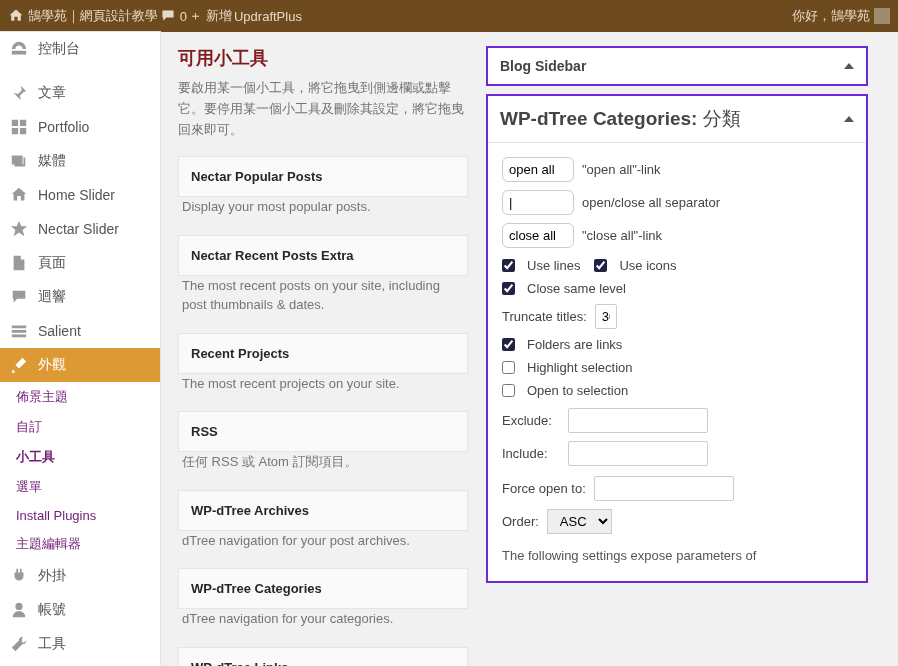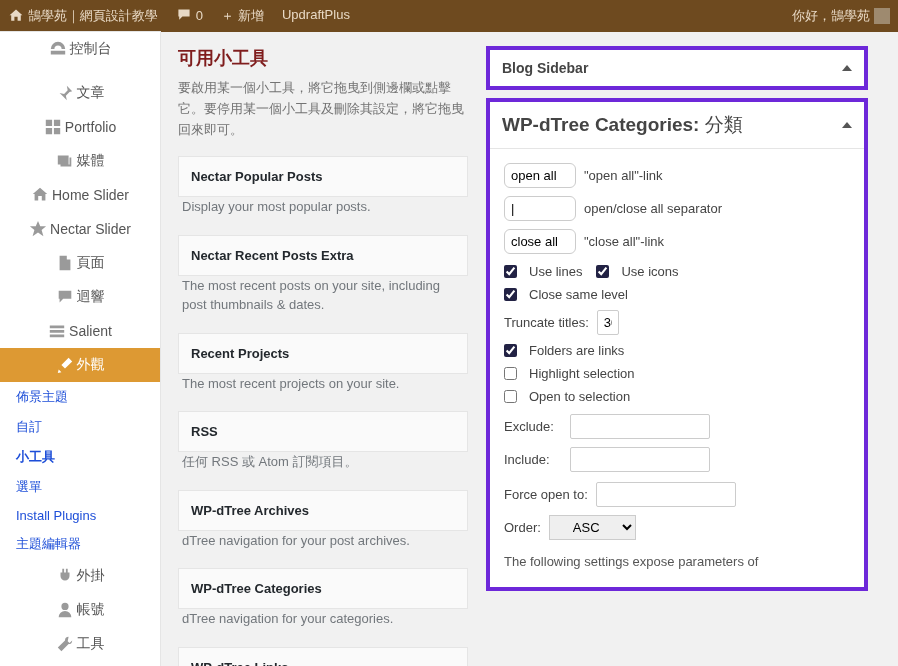--- a/index.html
+++ b/index.html
@@ -1,54 +1,54 @@
 <!DOCTYPE html>
 <html><head>
 <meta charset="utf-8">
 <style>
 * { box-sizing: border-box; margin: 0; padding: 0; }
 body { font-family: -apple-system, "Helvetica Neue", Arial, sans-serif; font-size: 13px; color: #444; background: #f1f1f1; width: 898px; height: 666px; overflow: hidden; }
 .adminbar { background: #6e4a1f; color: #fff; height: 32px; display: flex; align-items: center; padding: 0 8px; font-size: 13px; justify-content: space-between; }
-.adminbar-left, .adminbar-right { display: flex; align-items: flex-start; gap: 18px; }
+.adminbar-left, .adminbar-right { display: flex; align-items: center; gap: 2px; }
 .adminbar-item { display: flex; align-items: center; gap: 4px; cursor: pointer; color: #e8d9c5; }
 .ab-home { fill: #e8d9c5; width: 16px; height: 16px; }
 .sidebar { position: absolute; top: 32px; left: 0; width: 160px; background: #fff; height: 634px; overflow: hidden; box-shadow: 0 0 0 1px #e5e5e5; }
-.side-item { display: flex; align-items: center; gap: 3px; padding: 8px 10px; color: #555; cursor: pointer; font-size: 14px; justify-content: center; }
+.side-item { display: flex; align-items: center; gap: 10px; padding: 8px 10px; color: #555; cursor: pointer; font-size: 14px; }
 .side-item.active { background: #dd9933; color: #fff; position: relative; }
 .side-item.active::after { content: ""; position: absolute; right: -9px; top: 50%; margin-top: -9px; border: 9px solid transparent; border-left-color: #dd9933; }
-.side-sub { padding: 6px 12px 6px 16px; color: #1d4ed8; cursor: pointer; font-size: 13px; }
+.side-sub { padding: 6px 12px 6px 16px; color: #701a75; cursor: pointer; font-size: 13px; }
 .side-sub.current { font-weight: 600; }
 .side-icon { width: 18px; height: 18px; fill: #9a9a9a; flex-shrink: 0; }
 .side-item.active .side-icon { fill: #fff; }
 .content { position: absolute; top: 32px; left: 160px; right: 12px; padding: 14px 18px 0 18px; height: 634px; overflow: hidden; }
 .columns { display: flex; gap: 18px; align-items: flex-start; }
 .col-left { flex: 0 0 290px; }
 .col-right { flex: 1; }
 h2.section-title { font-size: 18px; font-weight: 600; margin-bottom: 8px; color: #7f1d1d; }
 .desc { color: #737373; line-height: 1.6; margin-bottom: 16px; font-size: 13px; }
 .widget-box { background: #fafafa; border: 1px solid #e5e5e5; margin-bottom: 0; }
 .widget-title { padding: 12px 12px; font-weight: 600; font-size: 13px; color: #23282d; }
 .widget-desc { padding: 0 0 18px 4px; color: #72777c; font-size: 13px; line-height: 1.5; }
 .widget-list .widget-box { margin-bottom: 0; }
 .widget-list .widget-desc { }
-.panel { background: #fff; border: 4px solid #6d28d9; }
+.panel { background: #fff; border: 2px solid #6d28d9; }
 .panel-head { padding: 10px 12px; display: flex; justify-content: space-between; align-items: center; font-size: 14px; font-weight: 600; }
 .panel-body { padding: 14px; border-top: 1px solid #e5e5e5; }
 .caret { width: 0; height: 0; border-left: 5px solid transparent; border-right: 5px solid transparent; border-bottom: 6px solid #555; }
 .panel.subhead .panel-head { font-size: 19px; }
 .highlight-box { border: 2px solid #c0392b; padding: 12px; margin-bottom: 14px; }
 label.ln { display: block; margin-bottom: 3px; font-size: 13px; }
 input[type=text] { border: 1px solid #ccc; padding: 4px 6px; font-size: 13px; border-radius: 2px; }
 .fullw { width: 100%; }
 .row { display: flex; align-items: center; gap: 8px; margin-bottom: 8px; font-size: 13px; }
 .row input[type=text].sm { width: 72px; border-radius: 6px; }
 .row input[type=text].tiny { width: 22px; text-align: center; }
 .row input[type=text].med { width: 140px; }
 input[type=checkbox] { margin-right: 4px; accent-color: #224; }
-select { border: 1px solid #ccc; padding: 3px 19px; font-size: 13px; }
+select { border: 1px solid #ccc; padding: 3px 8px; font-size: 13px; }
 .avatar { width: 16px; height: 16px; background: #9e8a6f; display: inline-block; }
 .footnote { color: #555; line-height: 1.6; }
 </style>
 </head>
 <body>
 
 <div class="adminbar">
   <div class="adminbar-left">
     <div class="adminbar-item">
       <svg class="ab-home" viewBox="0 0 20 20">

